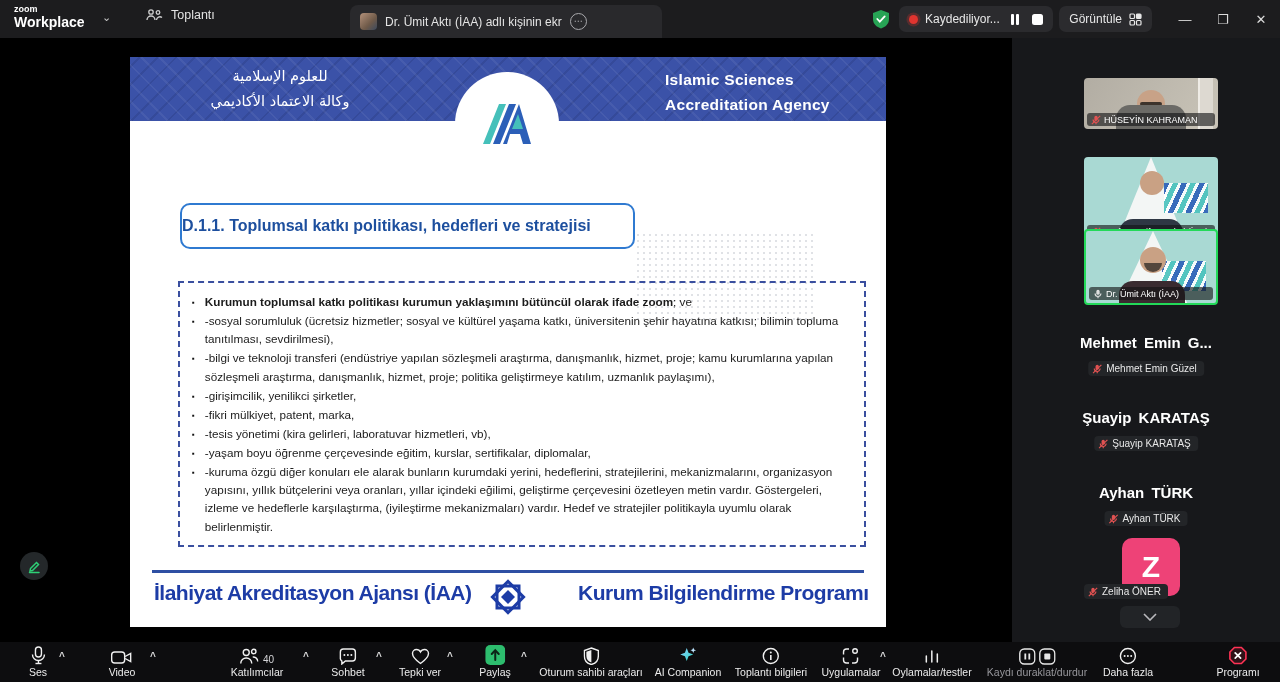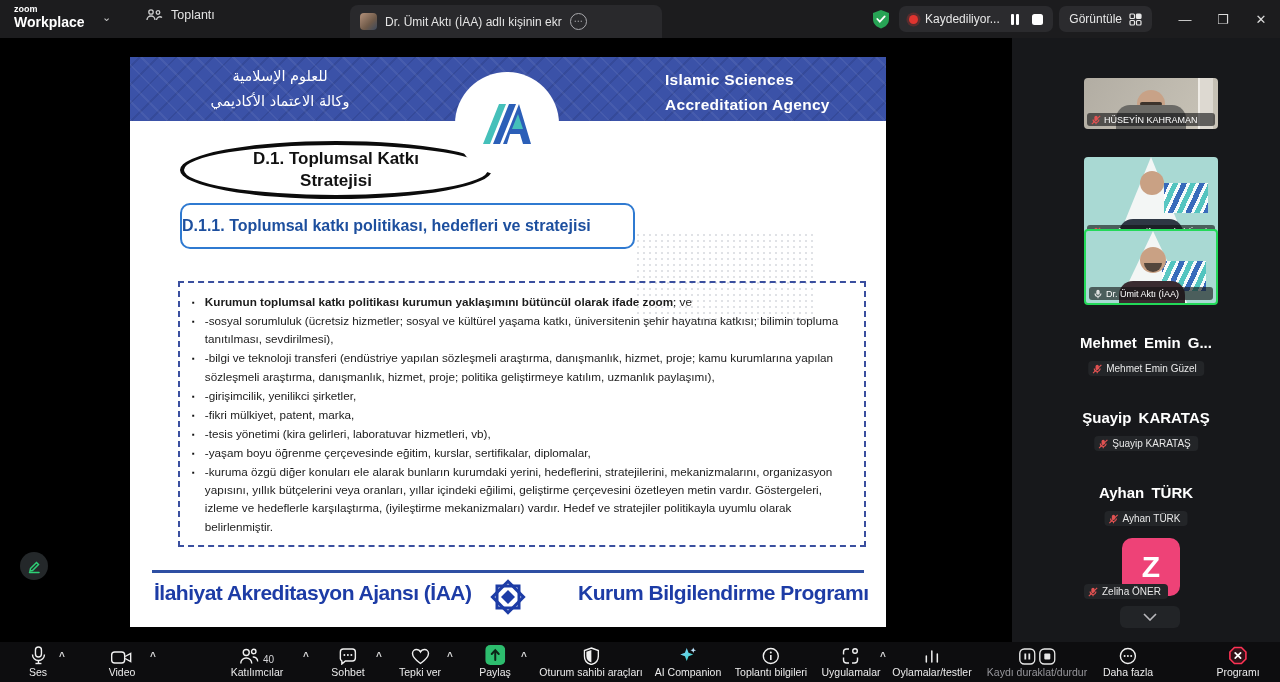--- a/index.html
+++ b/index.html
@@ -163,24 +163,20 @@
       </div>
       <div class="logo-circle">
         <svg width="64" height="64" viewBox="0 0 64 64" style="margin:20px 0 0 20px">
           <polygon points="8,52 24,12 31,12 15,52" fill="#45c0ba"></polygon>
           <polygon points="18,52 34,12 41,12 25,52" fill="#2b5fb8"></polygon>
           <polygon points="28,52 44,12 56,52 48,52 45,42 35,42 32,52" fill="#2b5fb8"></polygon>
           <polygon points="37,37 43,22 48,37" fill="#45c0ba"></polygon>
         </svg>
       </div>
 
-      <div class="oval">
-        <div>D.1. Toplumsal Katkı</div>
-        <div>Stratejisi</div>
-      </div>
 
       <div class="subbox">
         <span>D.1.1. Toplumsal katkı politikası, hedefleri ve stratejisi</span>
       </div>
       <div class="map-dots"></div>
 
       <div class="bullets">
         <ul>
           <li>
               <span class="blt">▪</span>

